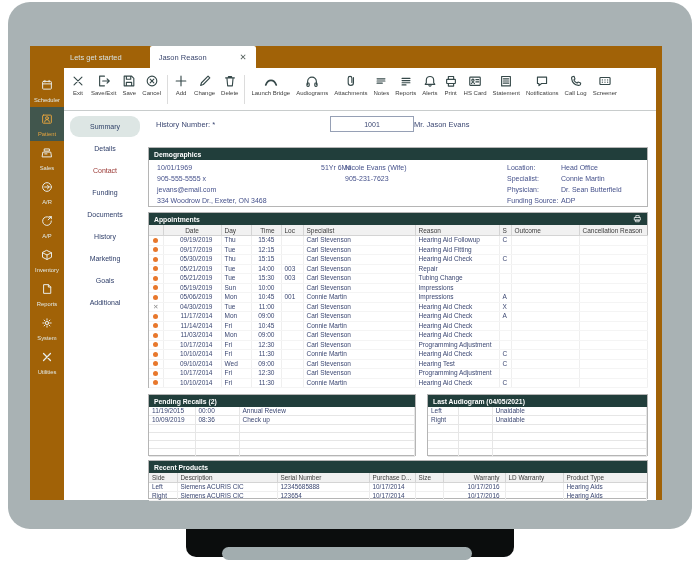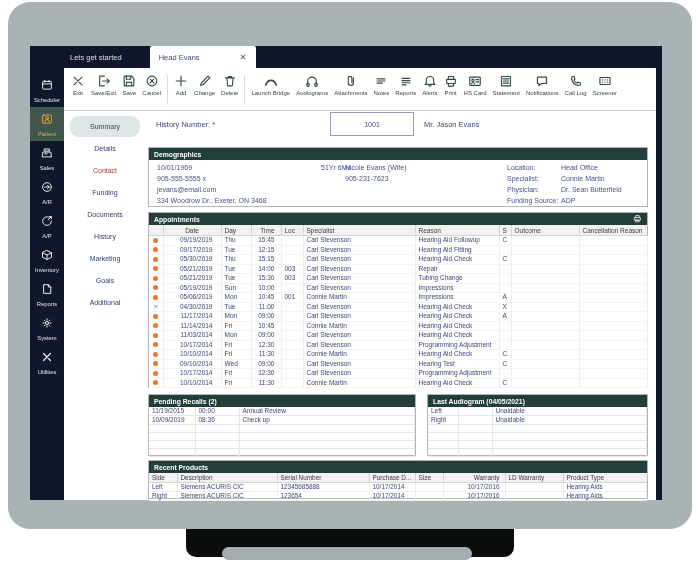--- a/index.html
+++ b/index.html
@@ -5,21 +5,21 @@
   html,body{margin:0;padding:0}
   body{width:700px;height:563px;position:relative;overflow:hidden;background:#ffffff;
        font-family:"Liberation Sans","DejaVu Sans",sans-serif;-webkit-font-smoothing:antialiased}
 
   
   .frame{position:absolute;left:8px;top:2px;width:684px;height:527px;background:#a9b2b4;border-radius:22px}
   .stand{position:absolute;left:186px;top:529px;width:328px;height:28px;background:#0b0d0d;border-radius:0 0 10px 10px}
   .home-pill{position:absolute;left:222px;top:547px;width:250px;height:13px;background:#a2adaf;border-radius:7px}
 
   
-  .app{position:absolute;left:30px;top:46px;width:632px;height:454px;background:#0f172a}
+  .app{position:absolute;left:30px;top:46px;width:632px;height:454px;background:#a16207}
 
   
   .tabbar{position:absolute;left:0;top:0;right:0;height:22px;display:flex;align-items:stretch;padding-left:28px;box-sizing:border-box}
   .tab{display:flex;align-items:center;padding:0 12px;font-size:7.5px;color:#d7e0de;white-space:nowrap}
   .tab.active{background:#fff;color:#3c486f;margin-left:16px;width:88px;justify-content:space-between;padding:0 9px;border-radius:2px 2px 0 0}
   .tab-close{color:#56625f;font-size:8.5px;line-height:1;cursor:default}
 
   
   .toolbar{position:absolute;left:34px;top:22px;width:592px;height:43px;background:#fff;border-bottom:1px solid #c8cccc;
            display:flex;align-items:flex-start;padding:5px 0 0 4px;box-sizing:border-box}
@@ -41,22 +41,22 @@
   
   .content{position:absolute;left:34px;top:65px;width:592px;bottom:0;background:#fff}
   .pnav{position:absolute;left:0;top:4px;width:82px;bottom:0}
   .pnav-item{height:21px;margin:1px 6px;display:flex;align-items:center;justify-content:center;font-size:7px;color:#31406b}
   .pnav-item.active{background:#dde6e4;border-radius:9px;color:#2f4168}
   .pnav-item.alert{color:#9a3834}
 
   .mainarea{position:absolute;left:82px;top:0;right:6px;bottom:0}
   .pat-row{position:absolute;left:10px;top:6px;height:14px;display:flex;align-items:center;font-size:7.5px;color:#3b4772}
   .pat-label{width:174px}
-  .pat-input{width:84px;height:24px;box-sizing:border-box;border:1px solid #96a0b5;font-size:7px;text-align:center;color:#3b4772;padding:0;font-family:inherit}
-  .pat-name{margin-left:10px}
+  .pat-input{width:84px;height:16px;box-sizing:border-box;border:1px solid #96a0b5;font-size:7px;text-align:center;color:#3b4772;padding:0;font-family:inherit}
+  .pat-name{}
 
   .panel{position:absolute;left:2px;width:500px;background:#fff;border:1px solid #b5b5b5;box-sizing:border-box}
   .phead{background:#213e3b;color:#fff;font-size:6.8px;font-weight:bold;height:12px;display:flex;align-items:center;justify-content:space-between;padding:0 5px}
   .phead svg{width:9px;height:9px;color:#fff}
 
   
   .demo{top:36px;height:60px}
   .demo-body{position:relative;height:46px;font-size:7px;color:#45518b}
   .demo-body span{position:absolute;white-space:nowrap}
 
@@ -94,21 +94,21 @@
 <div class="stand"></div>
 <div class="home-pill"></div>
 
 <div class="app">
 
   <div class="tabbar">
     <div class="tab">
         <span>Lets get started</span>
       </div>
     <div class="tab active">
-      <span>Head Evans</span>
+      <span>Jason Reason</span>
       <span class="tab-close">✕</span>
     </div>
   </div>
 
   <div class="toolbar">
     <div class="titem">
         <span>
           <svg viewBox="0 0 16 16">
             <path class="s" d="M3.5 3.5 L12.5 12.5 M12.5 3.5 L3.5 12.5"></path>
           </svg>

